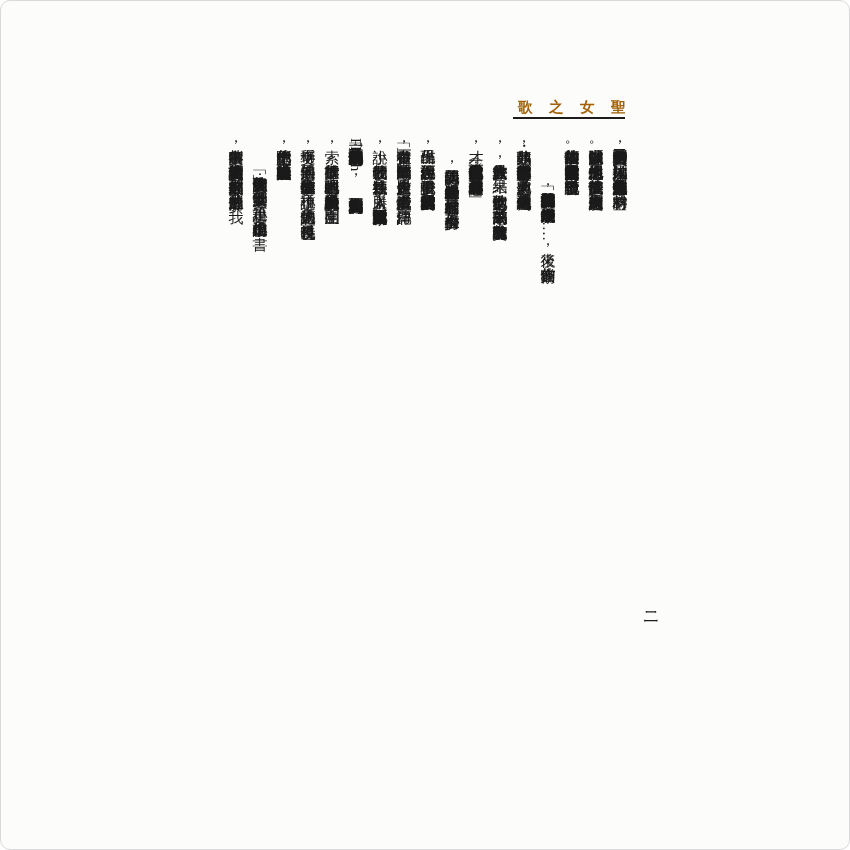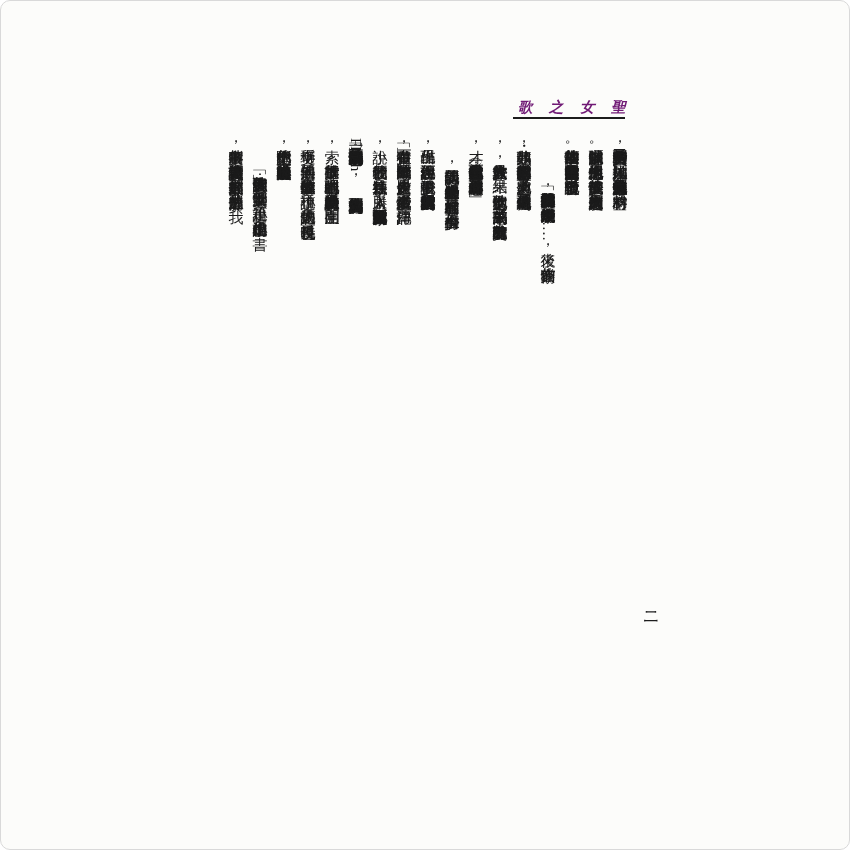--- a/index.html
+++ b/index.html
@@ -13,23 +13,22 @@
     overflow:hidden;
     font-family:"Liberation Serif","DejaVu Serif",serif;
   }
   
   .running-head {
     position:absolute;
     left:517px; top:97px;
     font-size:14.5px;
     font-weight:700;
     letter-spacing:16.5px;
-    color:#701a75;
+    color:#a16207;
     white-space:nowrap;
-    font-style:italic;
   }
   .head-rule {
     position:absolute;
     left:512px; top:116px;
     width:112px; height:2px;
     background:#1c1c1c;
   }
   
   .folio {
     position:absolute;

